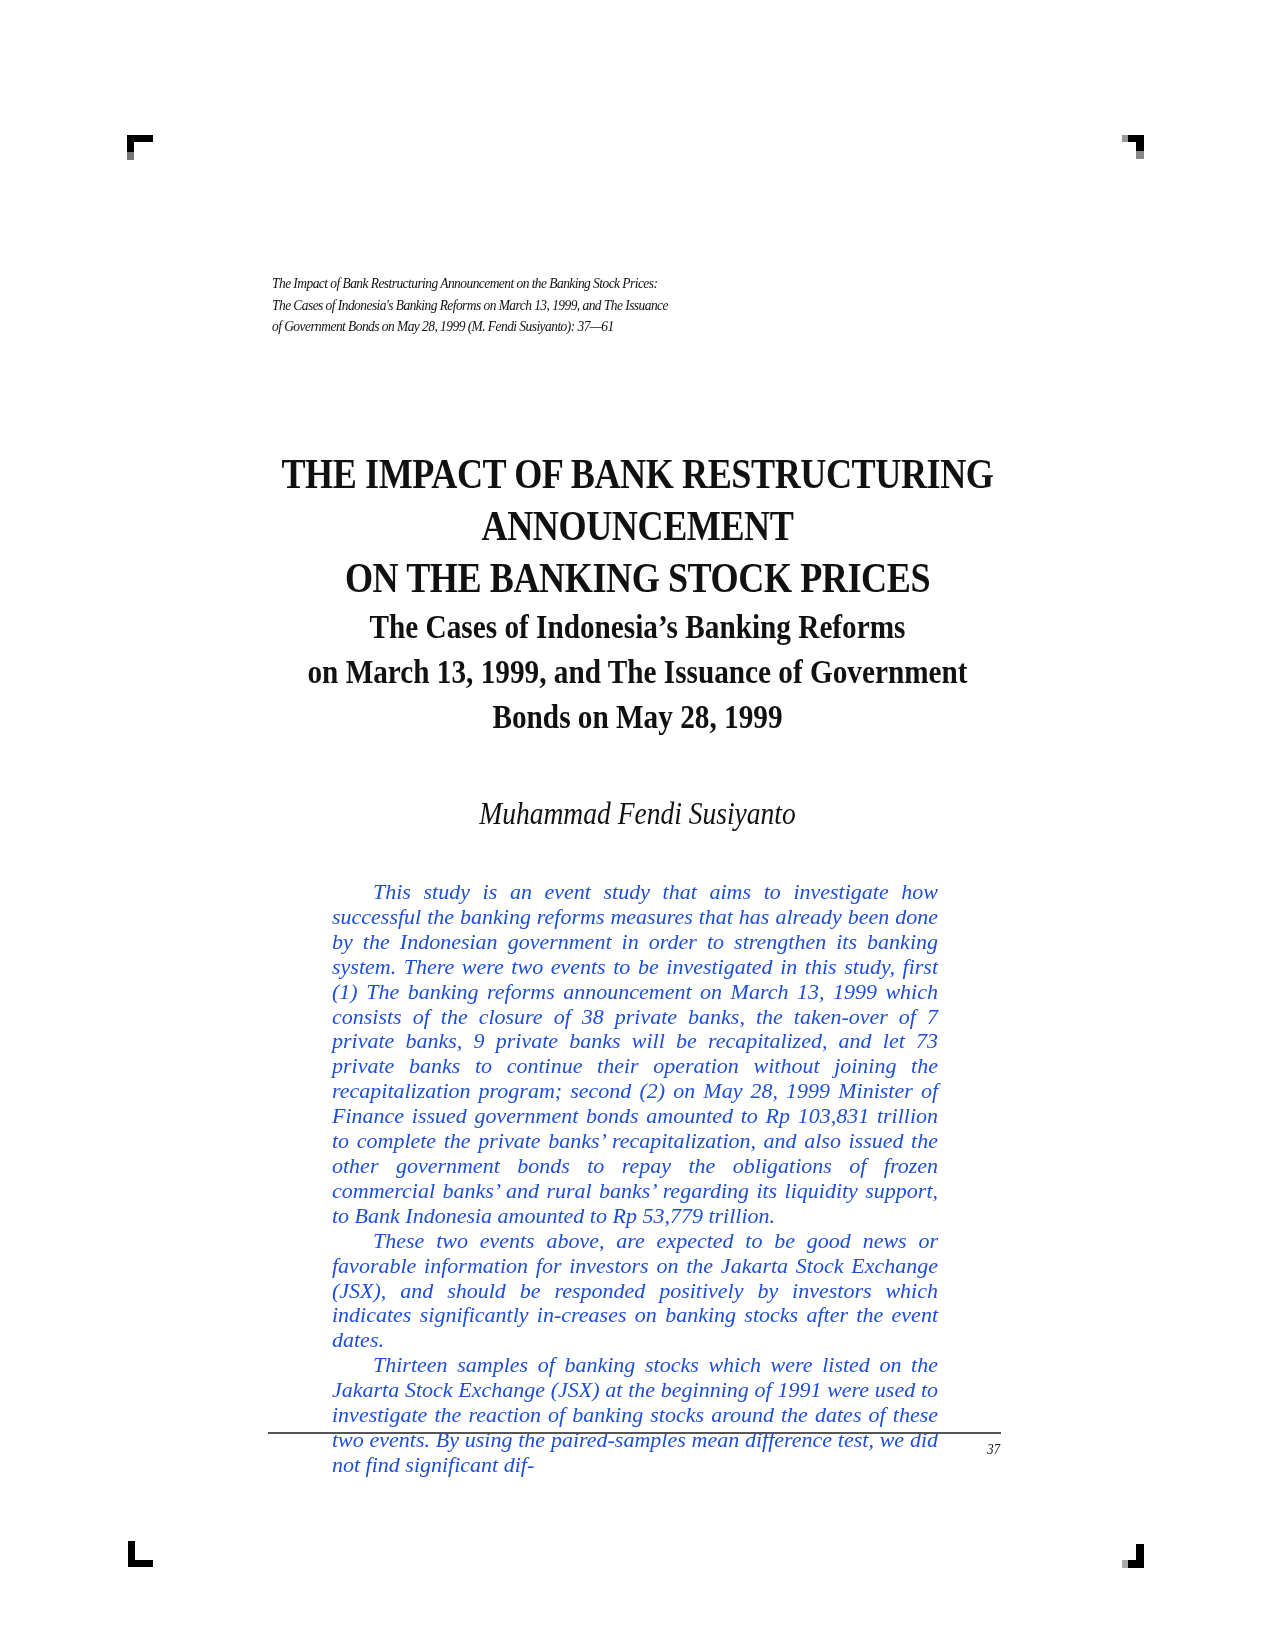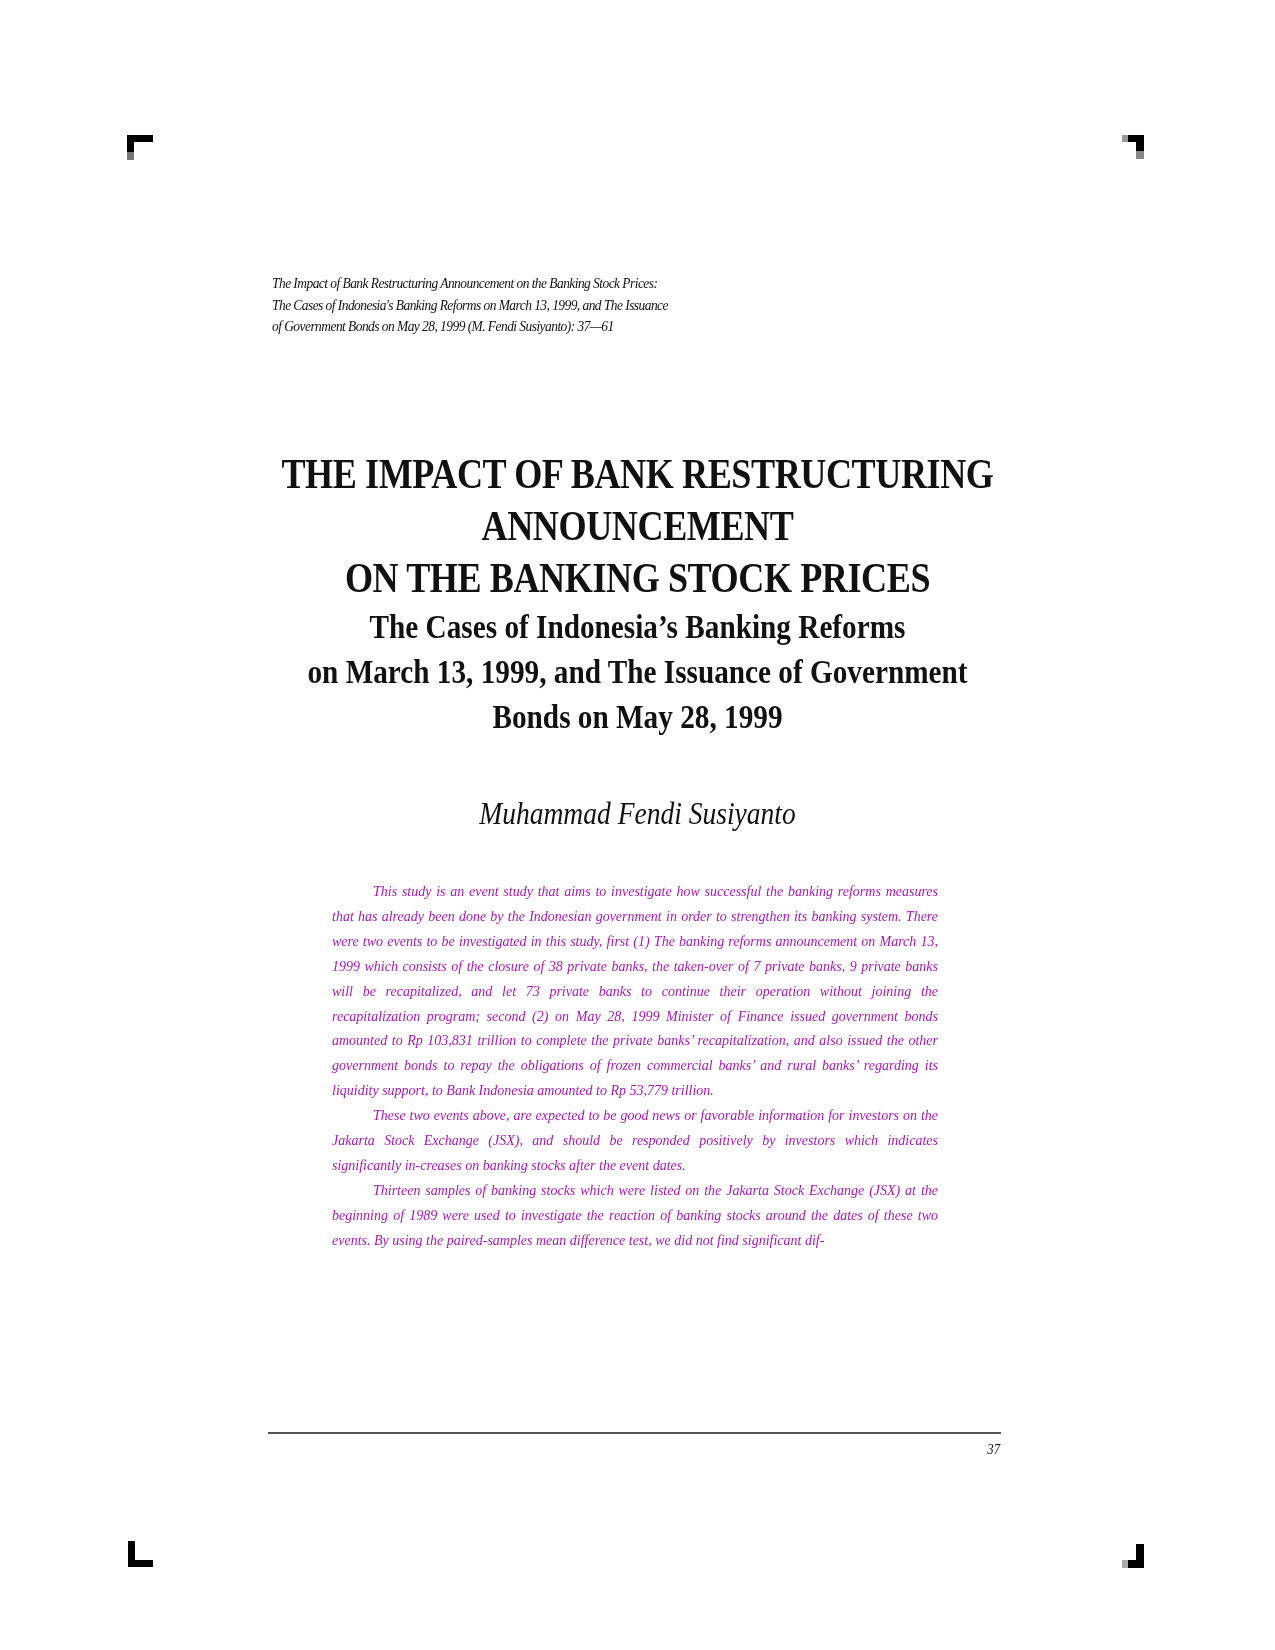--- a/index.html
+++ b/index.html
@@ -4,21 +4,21 @@
 <style>
   html, body { margin: 0; padding: 0; background: #ffffff; }
   body { width: 1275px; height: 1650px; position: relative; overflow: hidden; color: #111; font-family: "Liberation Serif", "DejaVu Serif", serif; }
   .crop { position: absolute; background: #000; }
   .crop .tick { position: absolute; background: #777; }
   .running-head { position: absolute; left: 272px; top: 273px; width: 520px; font-style: italic; font-size: 14.5px; line-height: 21.5px; letter-spacing: -0.6px; transform: scaleX(0.93); transform-origin: left top; white-space: nowrap; }
   .title-block { position: absolute; left: 0; width: 1275px; text-align: center; font-weight: bold; }
   .main-title { top: 448px; font-size: 42px; line-height: 52px; transform: scaleX(0.86); transform-origin: center top; letter-spacing: -0.5px; }
   .sub-title { top: 604px; font-size: 34px; line-height: 45px; transform: scaleX(0.86); transform-origin: center top; }
   .author { position: absolute; top: 795px; left: 0; width: 1275px; text-align: center; font-style: italic; font-size: 32px; transform: scaleX(0.86); transform-origin: center top; }
-  .abstract { position: absolute; left: 332px; top: 880px; width: 606px; font-style: italic; font-size: 14px; line-height: 24.9px; text-align: justify; color: #a21caf; }
+  .abstract { position: absolute; left: 332px; top: 880px; width: 606px; font-style: italic; font-size: 22px; line-height: 24.9px; text-align: justify; color: #1d4ed8; }
   .abstract p { margin: 0; text-indent: 41px; }
   .footer-rule { position: absolute; left: 268px; top: 1432px; width: 733px; height: 2px; background: #555; }
   .page-number { position: absolute; right: 275px; top: 1441px; font-style: italic; font-size: 15px; transform: scaleX(0.85); transform-origin: right top; }
 </style>
 </head>
 <body>
 
 <div class="crop" style="left:127px;top:135px;width:26px;height:7px;"></div>
 <div class="crop" style="left:127px;top:135px;width:7px;height:25px;">
     <div class="tick" style="left:0;top:17px;width:7px;height:8px;"></div>
@@ -55,17 +55,17 @@
   <div>The Cases of Indonesia’s Banking Reforms</div>
   <div>on March 13, 1999, and The Issuance of Government</div>
   <div>Bonds on May 28, 1999</div>
 </div>
 
 <div class="author">Muhammad Fendi Susiyanto</div>
 
 <div class="abstract">
   <p>This study is an event study that aims to investigate how successful the banking reforms measures that has already been done by the Indonesian government in order to strengthen its banking system. There were two events to be investigated in this study, first (1) The banking reforms announcement on March 13, 1999 which consists of the closure of 38 private banks, the taken-over of 7 private banks, 9 private banks will be recapitalized, and let 73 private banks to continue their operation without joining the recapitalization program; second (2) on May 28, 1999 Minister of Finance issued government bonds amounted to Rp 103,831 trillion to complete the private banks’ recapitalization, and also issued the other government bonds to repay the obligations of frozen commercial banks’ and rural banks’ regarding its liquidity support, to Bank Indonesia amounted to Rp 53,779 trillion.</p>
   <p>These two events above, are expected to be good news or favorable information for investors on the Jakarta Stock Exchange (JSX), and should be responded positively by investors which indicates significantly in-creases on banking stocks after the event dates.</p>
-  <p>Thirteen samples of banking stocks which were listed on the Jakarta Stock Exchange (JSX) at the beginning of 1989 were used to investigate the reaction of banking stocks around the dates of these two events. By using the paired-samples mean difference test, we did not find significant dif-</p>
+  <p>Thirteen samples of banking stocks which were listed on the Jakarta Stock Exchange (JSX) at the beginning of 1991 were used to investigate the reaction of banking stocks around the dates of these two events. By using the paired-samples mean difference test, we did not find significant dif-</p>
 </div>
 
 <div class="footer-rule"></div>
 <div class="page-number">37</div>
 
 </body></html>

